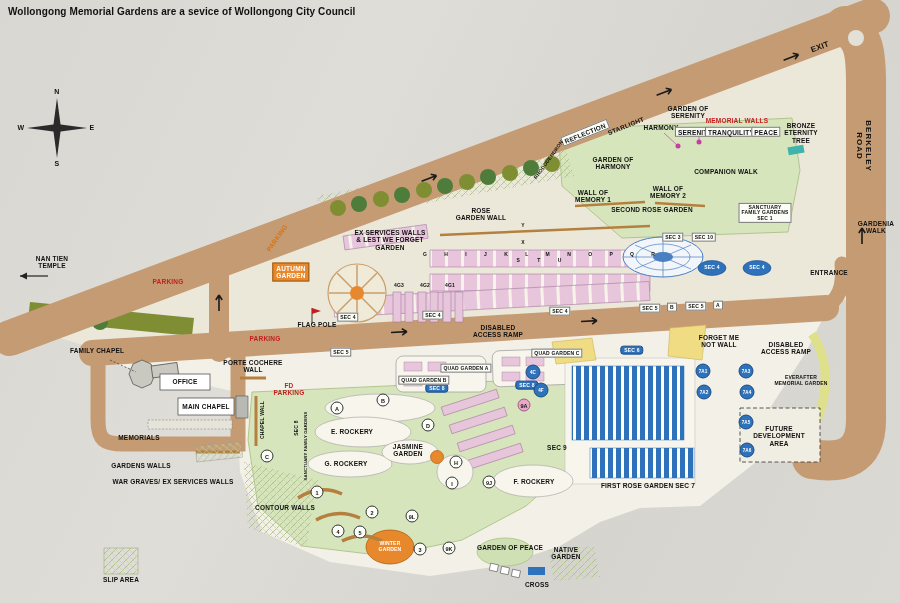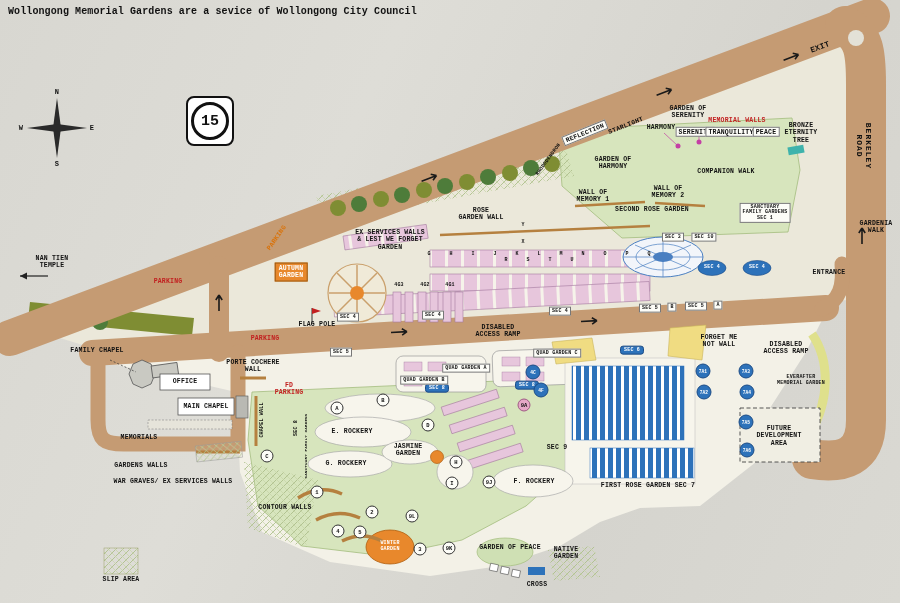--- a/index.html
+++ b/index.html
@@ -1,18 +1,18 @@
 <!DOCTYPE html>
 <html><head>
 <meta charset="utf-8">
 <style>
   html,body{margin:0;padding:0;background:#c8c8c2;}
   .stage{position:relative;width:900px;height:603px;overflow:hidden;
     background:linear-gradient(115deg,#d8d7d1 0%,#deddd7 35%,#d5d4ce 70%,#dad9d3 100%);
-    font-family:Liberation Mono, monospace;color:#111;}
+    font-family:Liberation Sans, sans-serif;color:#111;}
   svg{position:absolute;left:0;top:0;}
   .title{position:absolute;left:8px;top:6px;font-size:10px;font-weight:bold;letter-spacing:.1px;}
   .lbl{position:absolute;transform:translate(-50%,-50%);font-size:6.5px;font-weight:bold;
        color:#111;text-align:center;line-height:1.15;white-space:pre-line;letter-spacing:.2px;}
   .big{font-size:8px;}
   .box{background:#fdfdf8;border:0.5px solid #777;padding:0.5px 2px;}
   .red{color:#c21f1f;}
   .orangetxt{color:#d9730b;}
   .obox{background:#e8882c;color:#fff;border:0.5px solid #9a5a14;padding:1px 3px;}
   .bluebox{background:#2d72ba;color:#fff;border-radius:3px;padding:0.5px 3px;border:0.5px solid #1c4c86;}
@@ -221,23 +221,20 @@
     <path d="M-9 0H7M7 0l-5 -3.2M7 0l-5 3.2" transform="translate(590 321) rotate(-3)"></path>
     <path d="M-9 0H7M7 0l-5 -3.2M7 0l-5 3.2" transform="translate(862 235) rotate(-90)"></path>
   </g>
 </svg>
 
 <div class="title">Wollongong Memorial Gardens are a sevice of Wollongong City Council</div>
 <span class="lbl" style="left:57px;top:92px;font-size:7px">N</span>
 <span class="lbl" style="left:21px;top:128px;font-size:7px">W</span>
 <span class="lbl" style="left:92px;top:128px;font-size:7px">E</span>
 <span class="lbl" style="left:57px;top:164px;font-size:7px">S</span>
-<div class="sign">
-      <div class="ring">15</div>
-    </div>
 
 <span class="lbl big" style="left:820px;top:47px;transform:translate(-50%,-50%) rotate(-20deg)">EXIT</span>
 <span class="lbl big" style="left:864px;top:146px;transform:translate(-50%,-50%) rotate(90deg);letter-spacing:1px">BERKELEY ROAD</span>
 <span class="lbl" style="left:876px;top:227px">GARDENIA
 WALK</span>
 <span class="lbl" style="left:829px;top:273px">ENTRANCE</span>
 <span class="lbl" style="left:498px;top:331px">DISABLED
 ACCESS RAMP</span>
 <span class="lbl" style="left:786px;top:348px">DISABLED
 ACCESS RAMP</span>

